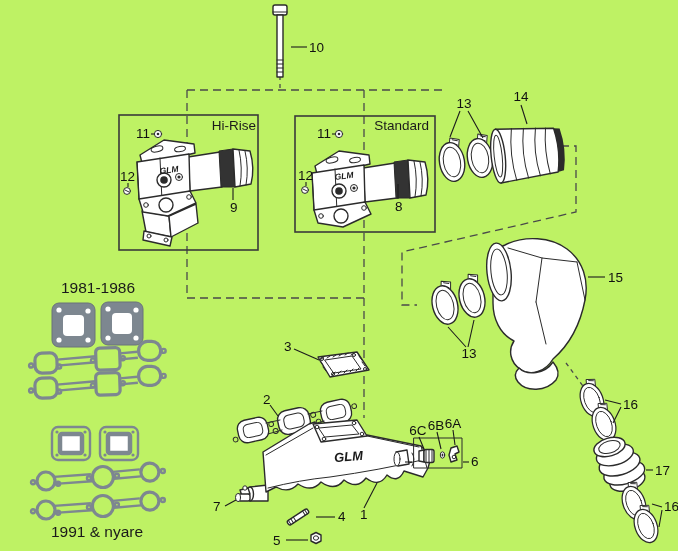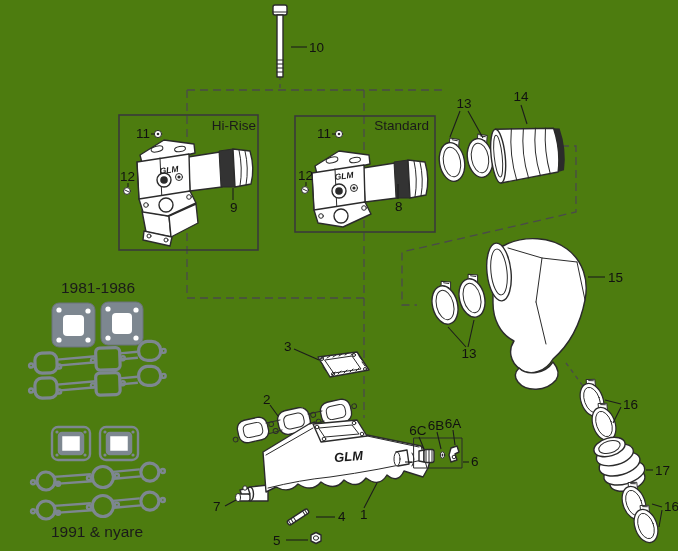--- a/index.html
+++ b/index.html
@@ -1,16 +1,16 @@
 <!DOCTYPE html>
 <html><head>
 <meta charset="utf-8">
 <style>
   html,body { margin:0; padding:0; background:#fff; }
-  #stage { position:relative; width:678px; height:551px; background:#4d7c0f; overflow:hidden; }
+  #stage { position:relative; width:678px; height:551px; background:#bef264; overflow:hidden; }
   svg { display:block; }
   text { font-family:"Liberation Sans", sans-serif; fill:#111; }
   .t  { font-size:13.5px; }
   .tt { font-size:13.5px; fill:#1a1a1a; }
   .te { font-size:15.5px; fill:#1a1a1a; }
   .glm-sm { font-size:8.5px; font-weight:bold; font-style:italic; fill:#1a1a1a; }
   .glm-lg { font-size:13px;  font-weight:bold; font-style:italic; fill:#1a1a1a; }
   .ln { stroke:#2b2b2b; stroke-width:1.4; stroke-linejoin:round; stroke-linecap:round; }
   .f  { fill:#fff; }
   .nf { fill:none; }

